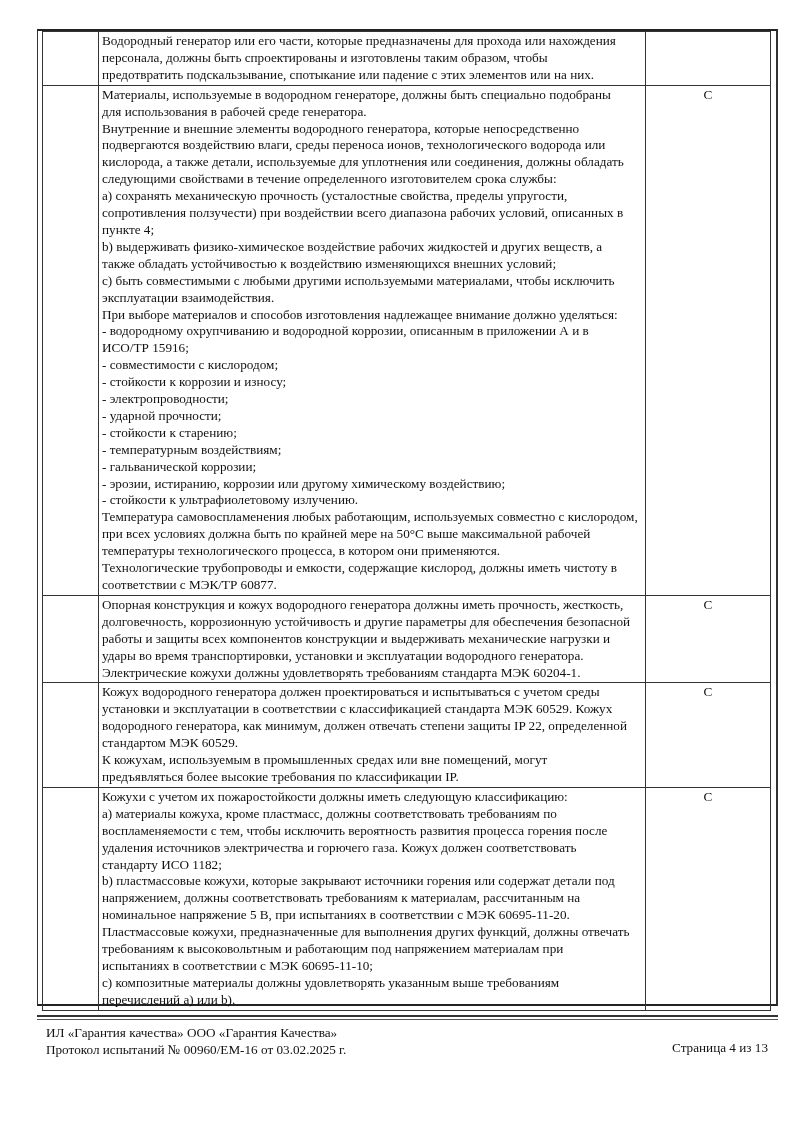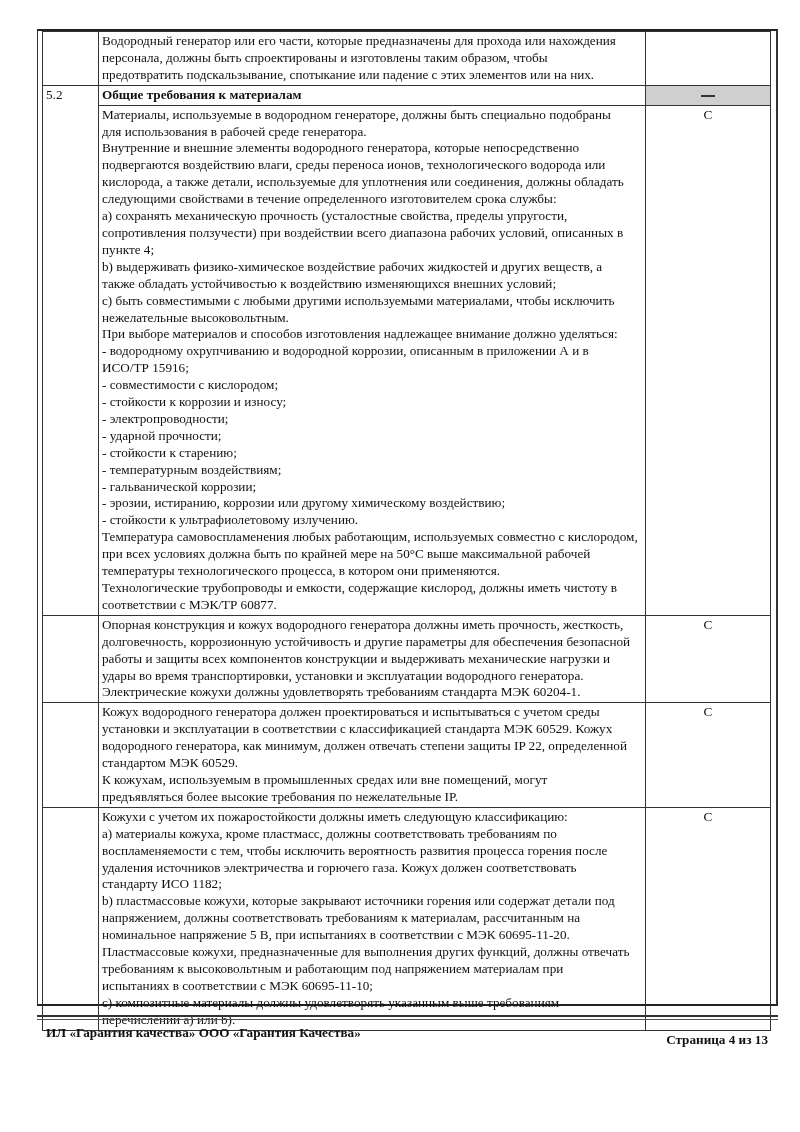--- a/index.html
+++ b/index.html
@@ -14,60 +14,55 @@
   td.txt { width: 540px; }
   td.res { width: 118px; text-align: center; vertical-align: middle; }
   tr.head td.txt { font-weight: bold; }
   tr.head td.res { background: #cfcfcf; vertical-align: middle; padding: 0; }
   .dash { display: inline-block; width: 14px; height: 2px; background: #333; vertical-align: middle; }
   td.num.cont { border-top: none; }
   td.num.nobot { border-bottom: none; }
   .line { display: block; white-space: nowrap; }
   .footer-rule { position: absolute; left: 37px; top: 1015px; width: 741px; height: 5px;
                  border-top: 2px solid #333; border-bottom: 1px solid #555; box-sizing: border-box; }
-  .footer { position: absolute; left: 46px; top: 1024px; width: 722px; font-size: 13.2px; line-height: 17px; font-weight: bold; }
-  .footer .pg { position: absolute; right: 0; top: 7px; text-align: right; }
+  .footer { position: absolute; left: 46px; top: 1024px; width: 722px; font-size: 13.2px; line-height: 17px; }
+  .footer .pg { position: absolute; right: 0; top: 15px; text-align: right; }
 </style>
 </head>
 <body>
 
 <div class="frame"></div>
 
 <table class="req">
   <tbody id="req-body">
       <tr class="body">
         <td class="num"></td>
         <td class="txt">
           <span class="line">Водородный генератор или его части, которые предназначены для прохода или нахождения</span>
           <span class="line">персонала, должны быть спроектированы и изготовлены таким образом, чтобы</span>
           <span class="line">предотвратить подскальзывание, спотыкание или падение с этих элементов или на них.</span>
         </td>
         <td class="res"></td>
       </tr>
-      <tr class="head">
-        <td class="num nobot">5.2</td>
-        <td class="txt">Общие требования к материалам</td>
-        <td class="res"><span class="dash" title="—"></span></td>
-      </tr>
       <tr class="body">
         <td class="num cont"></td>
         <td class="txt">
           <span class="line">Материалы, используемые в водородном генераторе, должны быть специально подобраны</span>
           <span class="line">для использования в рабочей среде генератора.</span>
           <span class="line">Внутренние и внешние элементы водородного генератора, которые непосредственно</span>
           <span class="line">подвергаются воздействию влаги, среды переноса ионов, технологического водорода или</span>
           <span class="line">кислорода, а также детали, используемые для уплотнения или соединения, должны обладать</span>
           <span class="line">следующими свойствами в течение определенного изготовителем срока службы:</span>
           <span class="line">a) сохранять механическую прочность (усталостные свойства, пределы упругости,</span>
           <span class="line">сопротивления ползучести) при воздействии всего диапазона рабочих условий, описанных в</span>
           <span class="line">пункте 4;</span>
           <span class="line">b) выдерживать физико-химическое воздействие рабочих жидкостей и других веществ, а</span>
           <span class="line">также обладать устойчивостью к воздействию изменяющихся внешних условий;</span>
           <span class="line">c) быть совместимыми с любыми другими используемыми материалами, чтобы исключить</span>
-          <span class="line">нежелательные высоковольтным.</span>
+          <span class="line">эксплуатации взаимодействия.</span>
           <span class="line">При выборе материалов и способов изготовления надлежащее внимание должно уделяться:</span>
           <span class="line">- водородному охрупчиванию и водородной коррозии, описанным в приложении А и в</span>
           <span class="line">ИСО/ТР 15916;</span>
           <span class="line">- совместимости с кислородом;</span>
           <span class="line">- стойкости к коррозии и износу;</span>
           <span class="line">- электропроводности;</span>
           <span class="line">- ударной прочности;</span>
           <span class="line">- стойкости к старению;</span>
           <span class="line">- температурным воздействиям;</span>
           <span class="line">- гальванической коррозии;</span>
@@ -93,21 +88,21 @@
         <td class="res">С</td>
       </tr>
       <tr class="body">
         <td class="num cont"></td>
         <td class="txt">
           <span class="line">Кожух водородного генератора должен проектироваться и испытываться с учетом среды</span>
           <span class="line">установки и эксплуатации в соответствии с классификацией стандарта МЭК 60529. Кожух</span>
           <span class="line">водородного генератора, как минимум, должен отвечать степени защиты IP 22, определенной</span>
           <span class="line">стандартом МЭК 60529.</span>
           <span class="line">К кожухам, используемым в промышленных средах или вне помещений, могут</span>
-          <span class="line">предъявляться более высокие требования по нежелательные IP.</span>
+          <span class="line">предъявляться более высокие требования по классификации IP.</span>
         </td>
         <td class="res">С</td>
       </tr>
       <tr class="body">
         <td class="num cont"></td>
         <td class="txt">
           <span class="line">Кожухи с учетом их пожаростойкости должны иметь следующую классификацию:</span>
           <span class="line">a) материалы кожуха, кроме пластмасс, должны соответствовать требованиям по</span>
           <span class="line">воспламеняемости с тем, чтобы исключить вероятность развития процесса горения после</span>
           <span class="line">удаления источников электричества и горючего газа. Кожух должен соответствовать</span>
@@ -122,14 +117,15 @@
           <span class="line">перечислений a) или b).</span>
         </td>
         <td class="res">С</td>
       </tr>
     </tbody>
 </table>
 
 <div class="footer-rule"></div>
 <div class="footer">
   <div>ИЛ «Гарантия качества» ООО «Гарантия Качества»</div>
+  <div>Протокол испытаний № 00960/ЕМ-16 от 03.02.2025 г.</div>
   <div class="pg">Страница 4 из 13</div>
 </div>
 
 </body></html>

